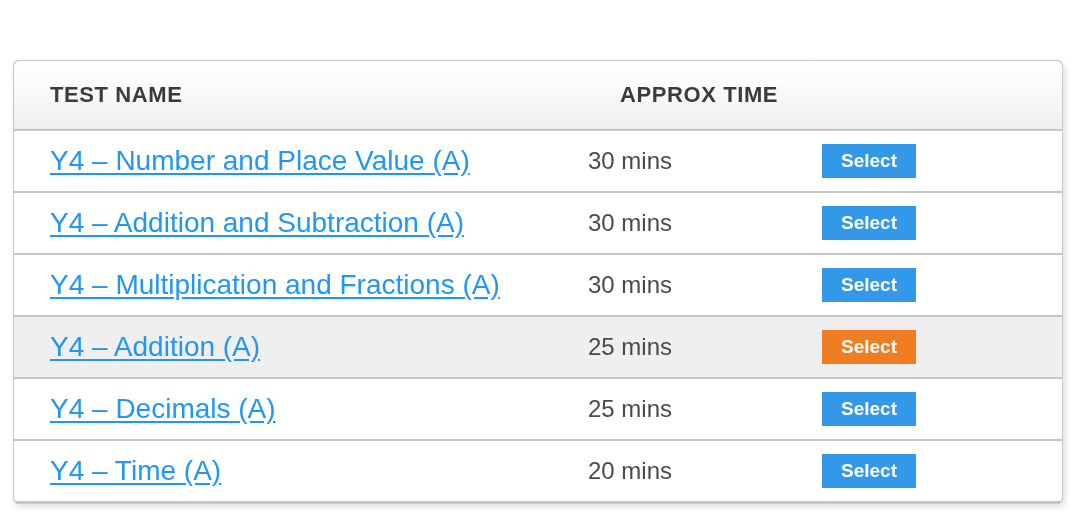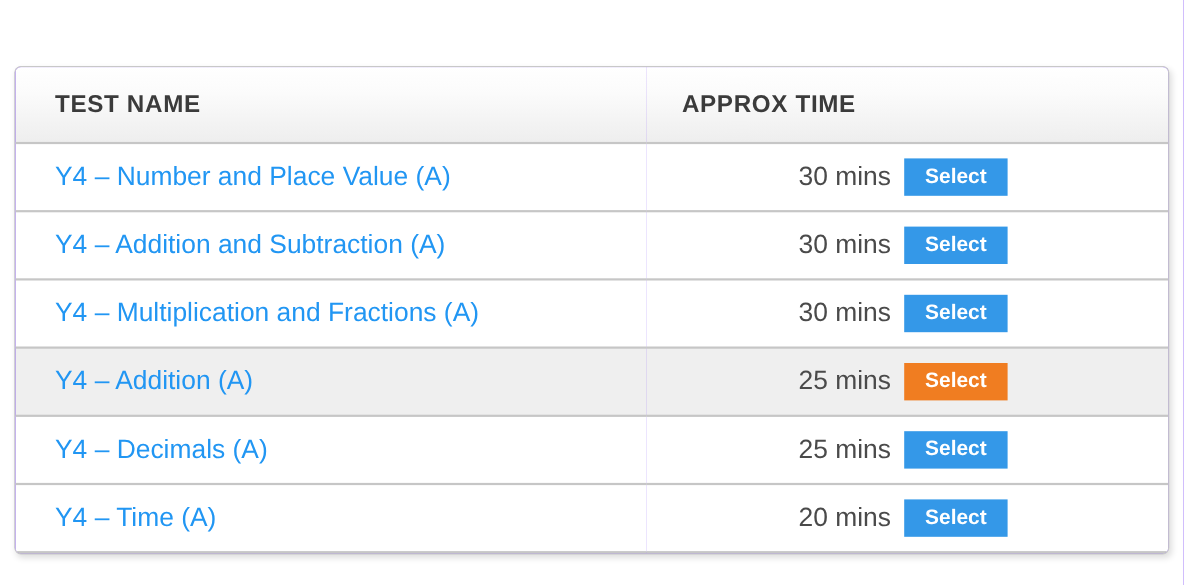--- a/index.html
+++ b/index.html
@@ -78,32 +78,33 @@
   }
   tbody tr:last-child td {
     border-bottom: 2px solid #c6c6c6;
   }
 
   td.cell-name {
     padding-left: 36px;
     text-align: left;
   }
   td.cell-time {
-    text-align: right;
+    text-align: left;
     font-size: 24px;
     color: #4a4a4a;
   }
   td.cell-action {
     text-align: left;
     padding-left: 12px;
   }
 
   a.test-link {
-    font-size: 24px;
+    font-size: 28px;
     color: #2196f3;
+    text-decoration: underline;
     text-underline-offset: 3px;
     cursor: pointer;
     white-space: nowrap;
   }
 
   button.select-btn {
     display: inline-block;
     width: 94px;
     height: 34px;
     line-height: 34px;

